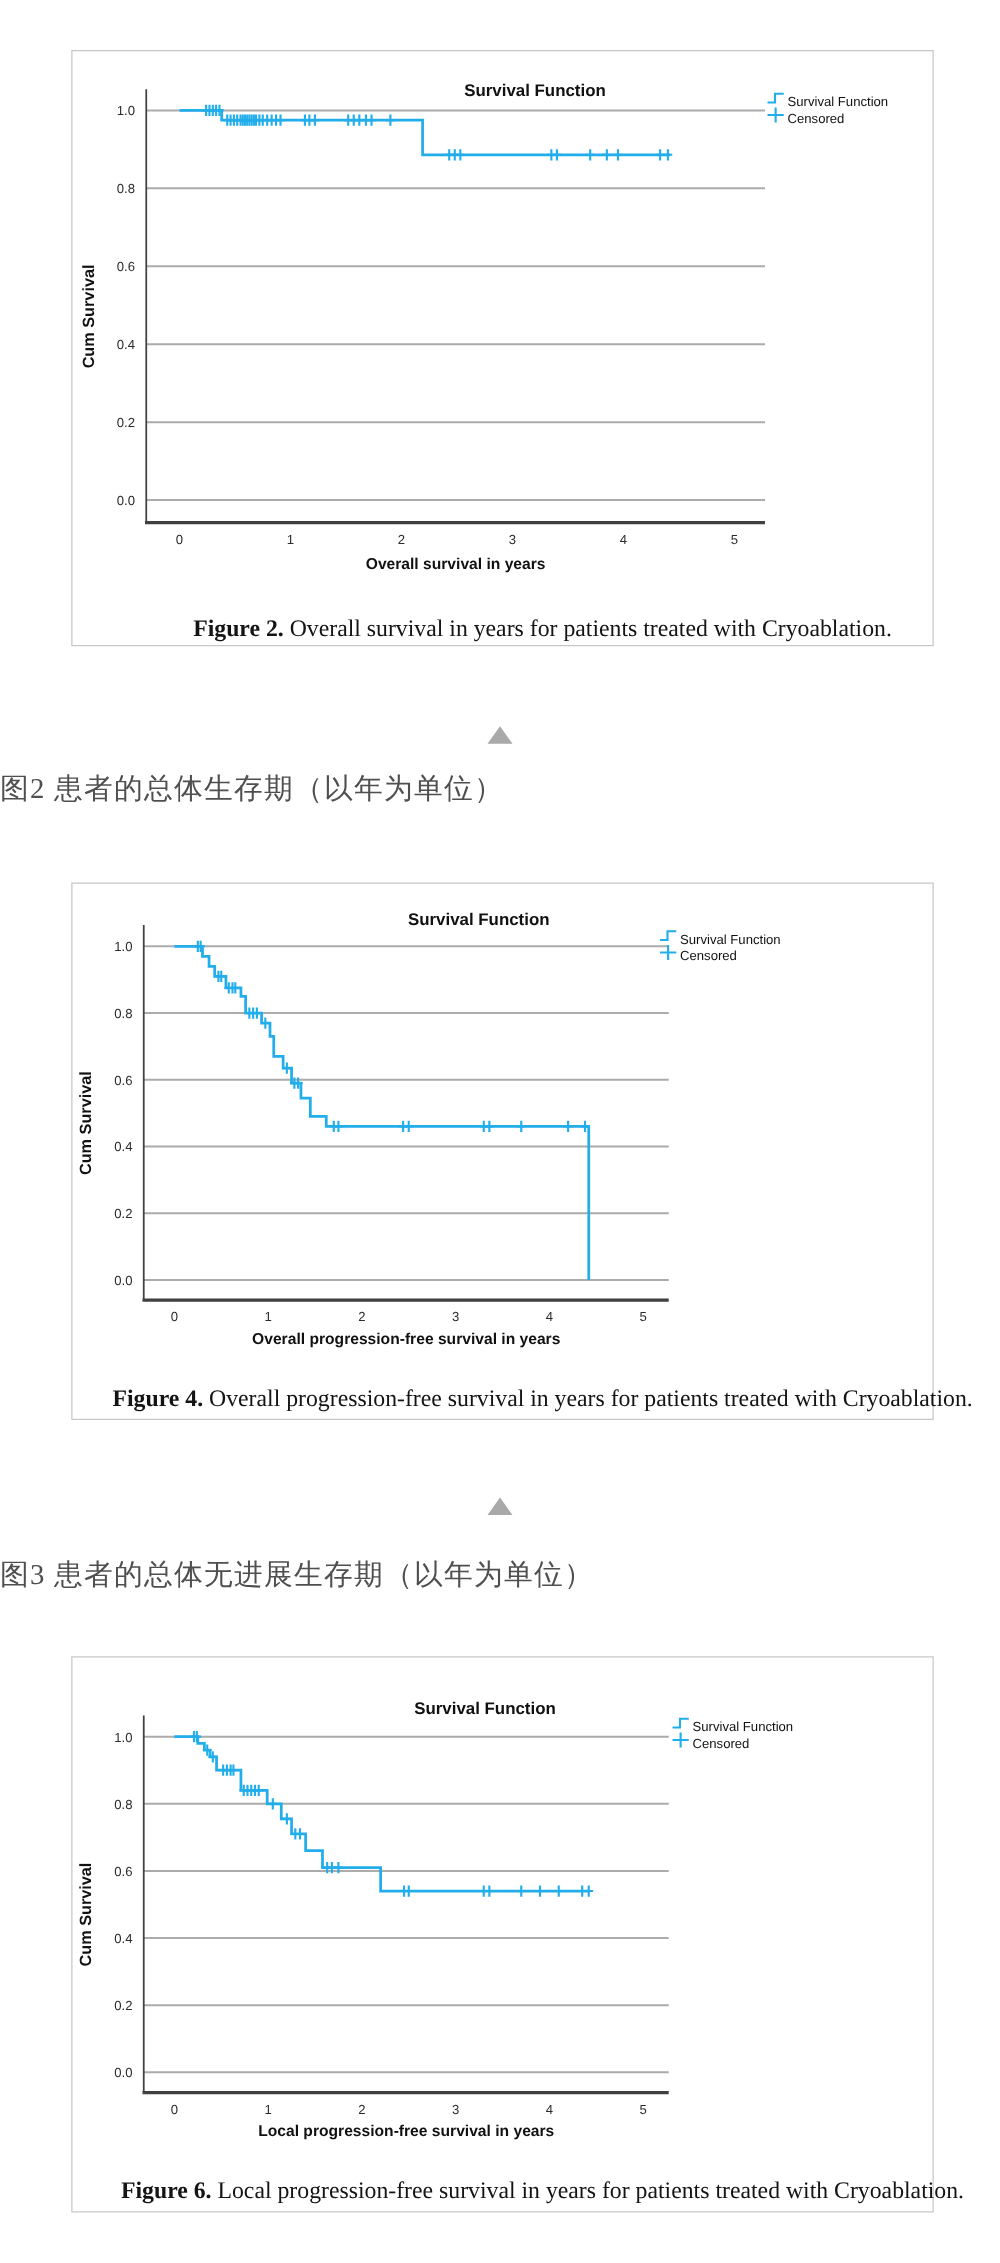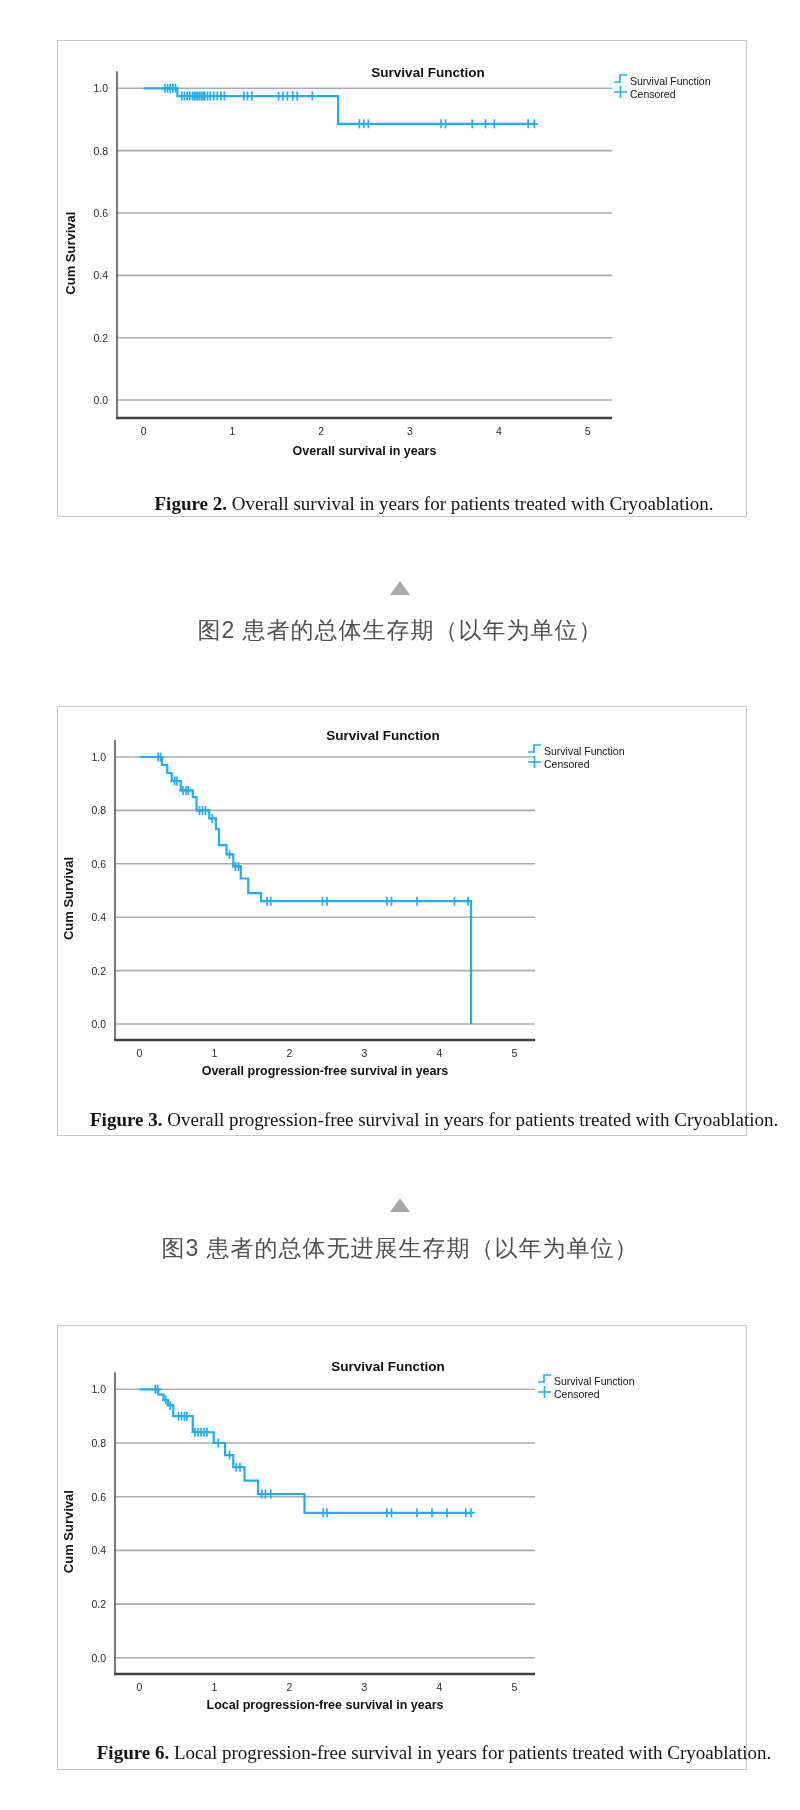--- a/index.html
+++ b/index.html
@@ -4,21 +4,21 @@
 <style>
   html,body{margin:0;padding:0;background:#ffffff;}
   .page{position:relative;width:800px;height:1810px;background:#ffffff;
         font-family:"Liberation Sans",sans-serif;overflow:hidden;}
   .figure-panel{position:absolute;left:57px;width:690px;background:#ffffff;
         border:1px solid #c5c8ca;box-sizing:border-box;}
   .figure-panel svg{position:absolute;left:0;top:0;}
   .caption{position:absolute;left:16px;width:100%;text-align:center;margin:16px;
         font-family:"Liberation Serif",serif;font-size:19px;color:#141414;white-space:nowrap;}
   .caption .cap-bold{font-weight:bold;}
-  .separator{position:absolute;left:0;width:100%;text-align:center;}
+  .separator{position:absolute;left:0;width:100%;text-align:left;font-family:Liberation Serif, serif;}
   .tri{width:0;height:0;margin:0 auto;border-left:10px solid transparent;
         border-right:10px solid transparent;border-bottom:14px solid #a9a9a9;}
   .sep-label{font-size:23px;color:#4f4f4f;letter-spacing:1px;}
 </style>
 </head>
 <body>
 
 <div class="page">
 
   <section class="figure-panel" style="top:40px;height:477px;">
@@ -165,28 +165,28 @@
           <path d="M 264.5 189.68 v 9 M 261 194.18 h 7" stroke="#22adeb" stroke-width="1.7" fill="none"></path>
           <path d="M 269 189.68 v 9 M 265.5 194.18 h 7" stroke="#22adeb" stroke-width="1.7" fill="none"></path>
           <path d="M 329 189.68 v 9 M 325.5 194.18 h 7" stroke="#22adeb" stroke-width="1.7" fill="none"></path>
           <path d="M 333.5 189.68 v 9 M 330 194.18 h 7" stroke="#22adeb" stroke-width="1.7" fill="none"></path>
           <path d="M 359 189.68 v 9 M 355.5 194.18 h 7" stroke="#22adeb" stroke-width="1.7" fill="none"></path>
           <path d="M 396.5 189.68 v 9 M 393 194.18 h 7" stroke="#22adeb" stroke-width="1.7" fill="none"></path>
           <path d="M 410 189.68 v 9 M 406.5 194.18 h 7" stroke="#22adeb" stroke-width="1.7" fill="none"></path>
         </g>
       </svg>
     <p class="caption" style="top:386px;">
-      <span class="cap-bold">Figure 3.</span>
+      <span class="cap-bold">Figure 4.</span>
       <span>Overall progression-free survival in years for patients treated with Cryoablation.</span>
     </p>
   </section>
 
   <div class="separator" style="top:1198px;">
     <div class="tri"></div>
-    <div class="sep-label" style="margin-top:21px;">图3  患者的总体无进展生存期（以年为单位）</div>
+    <div class="sep-label" style="margin-top:32px;">图3  患者的总体无进展生存期（以年为单位）</div>
   </div>
 
   <section class="figure-panel" style="top:1325px;height:445px;">
     <svg width="688" height="400">
         <g>
           <line x1="57" x2="477" y1="63.3" y2="63.3" stroke="#ababab" stroke-width="1.6"></line>
           <line x1="57" x2="477" y1="116.99999999999999" y2="116.99999999999999" stroke="#ababab" stroke-width="1.6"></line>
           <line x1="57" x2="477" y1="170.70000000000002" y2="170.70000000000002" stroke="#ababab" stroke-width="1.6"></line>
           <line x1="57" x2="477" y1="224.39999999999998" y2="224.39999999999998" stroke="#ababab" stroke-width="1.6"></line>
           <line x1="57" x2="477" y1="278.1" y2="278.1" stroke="#ababab" stroke-width="1.6"></line>

